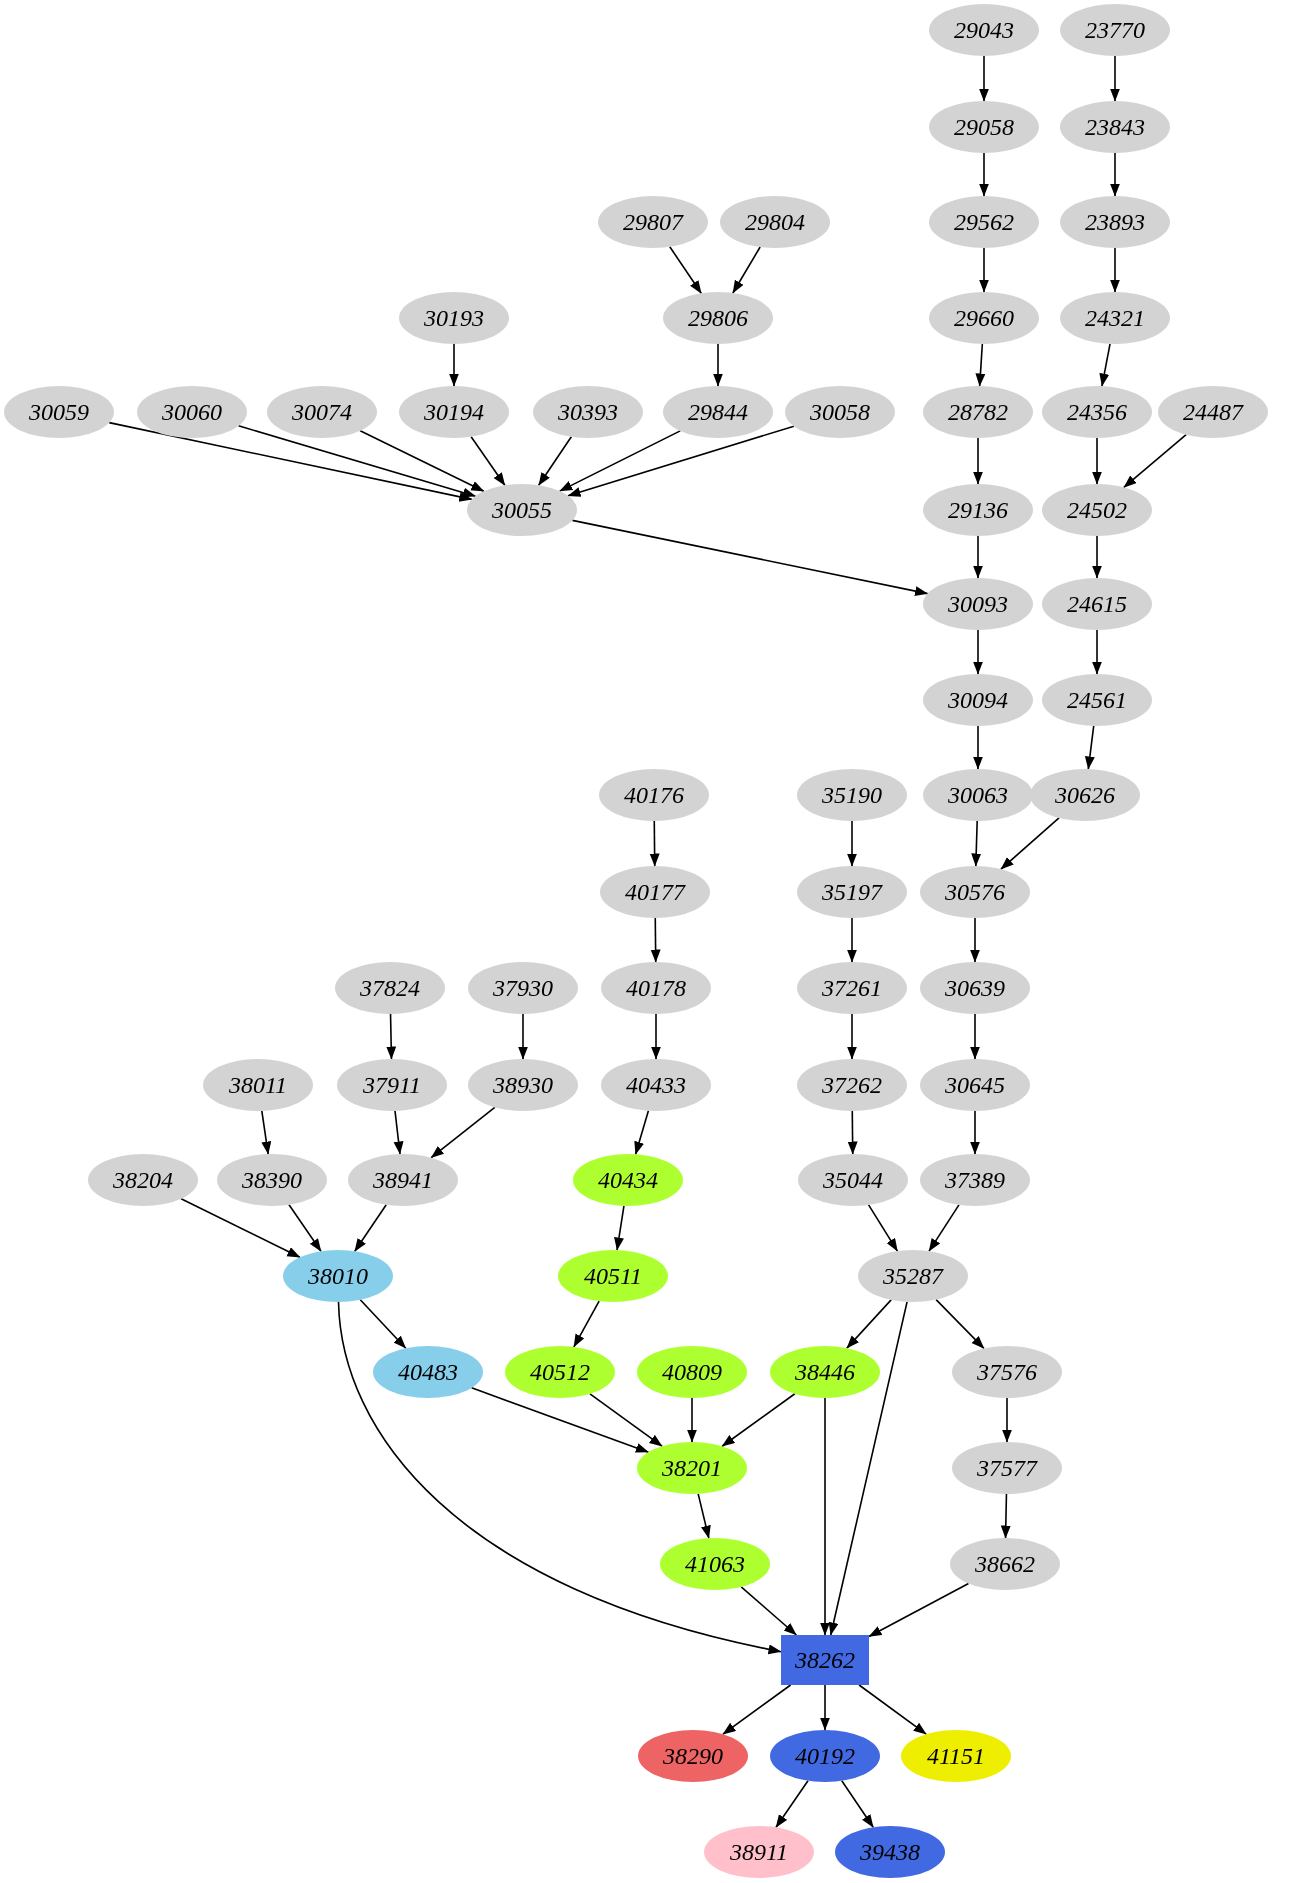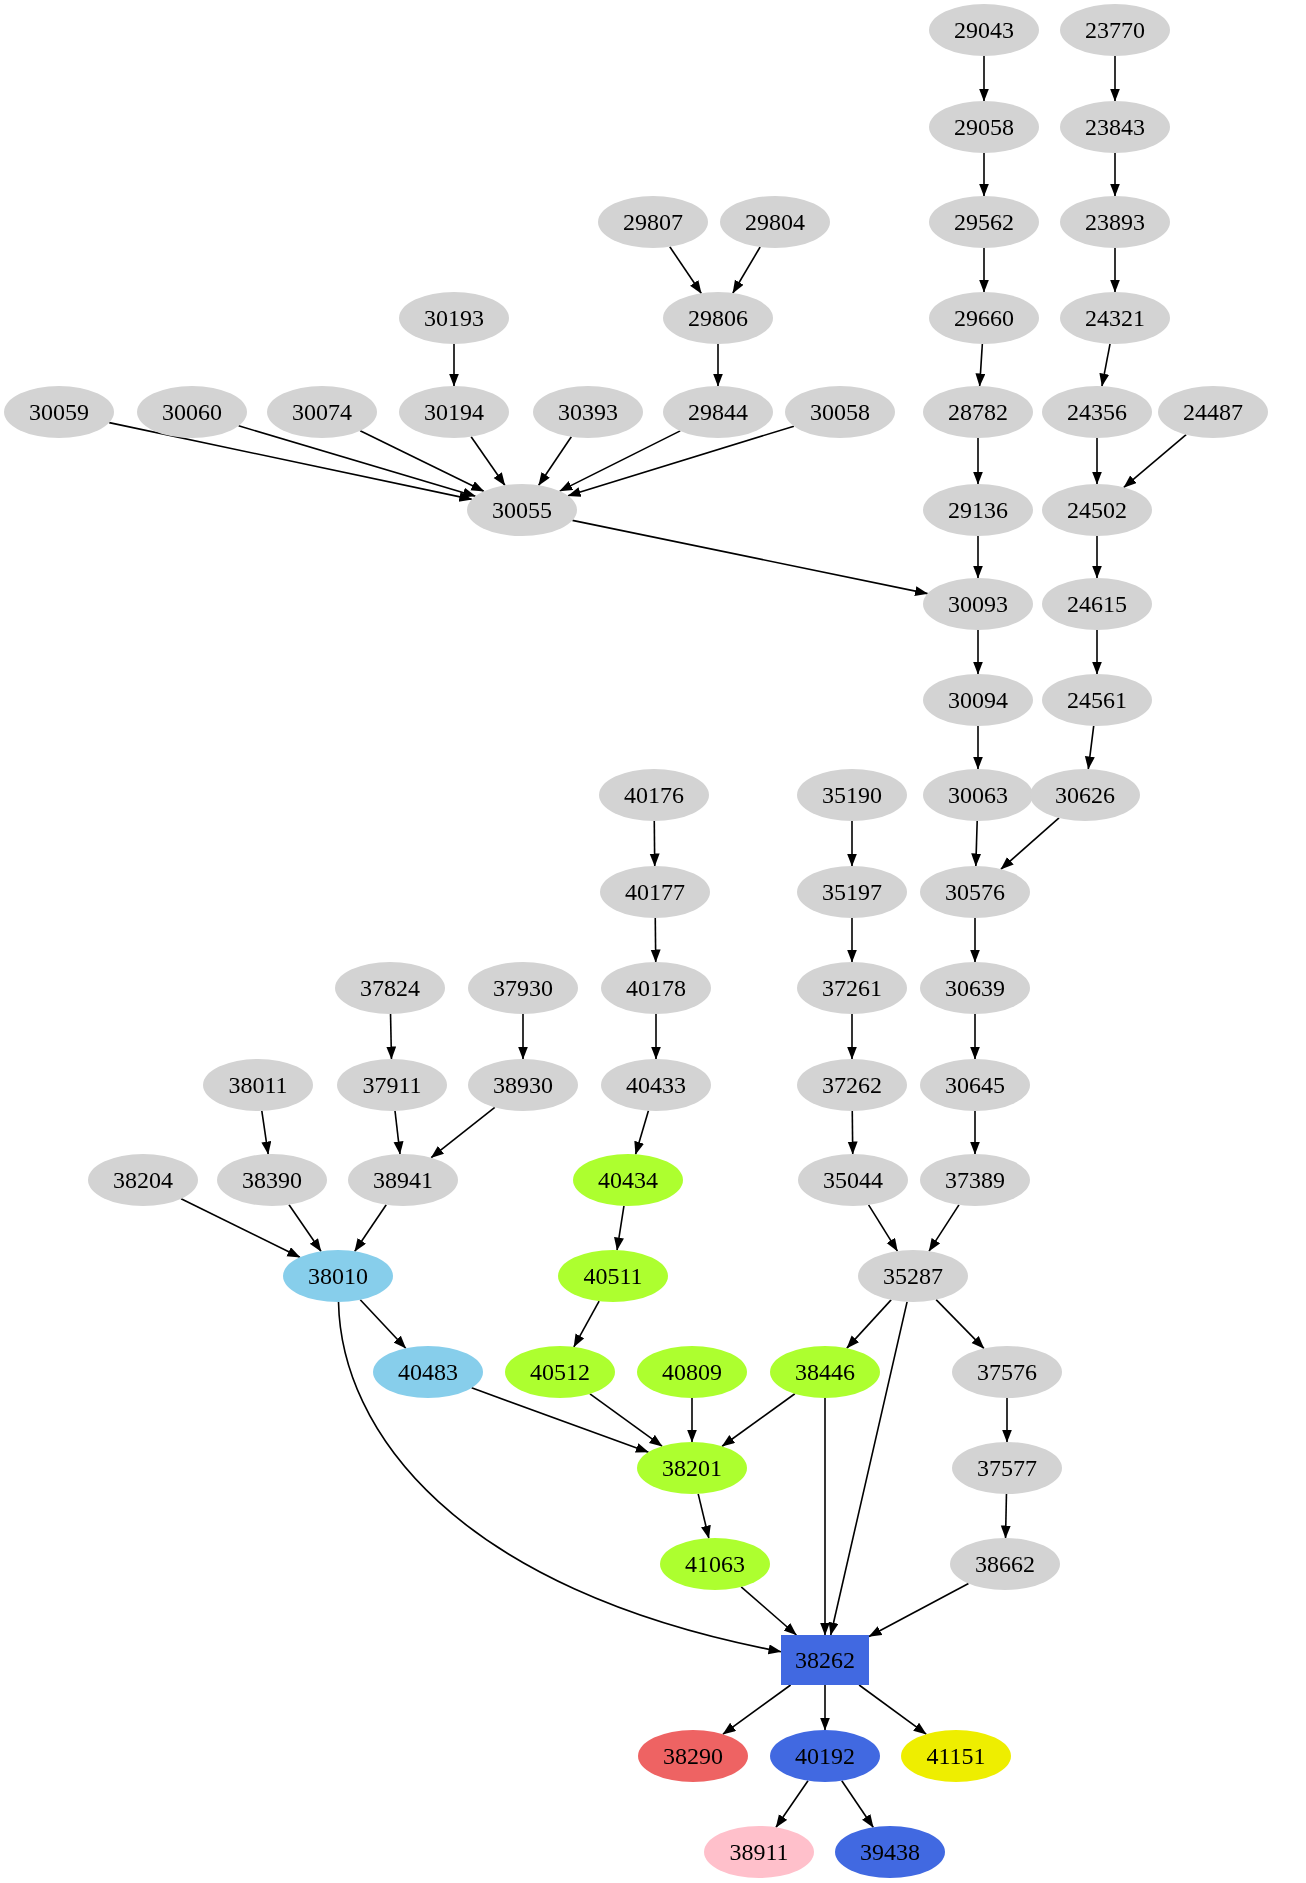--- a/index.html
+++ b/index.html
@@ -6,20 +6,21 @@
     margin: 0;
     padding: 0;
     background: #ffffff;
   }
   .graph-canvas {
     position: relative;
     width: 1306px;
     height: 1883px;
     background: #ffffff;
     font-family: "Liberation Serif", "DejaVu Serif", serif;
+    font-style: italic;
   }
   svg { display: block; }
   .node-label {
     font-family: "Liberation Serif", "DejaVu Serif", serif;
     font-size: 24px;
     fill: #000000;
     text-anchor: middle;
     user-select: none;
   }
   .edge-path {

